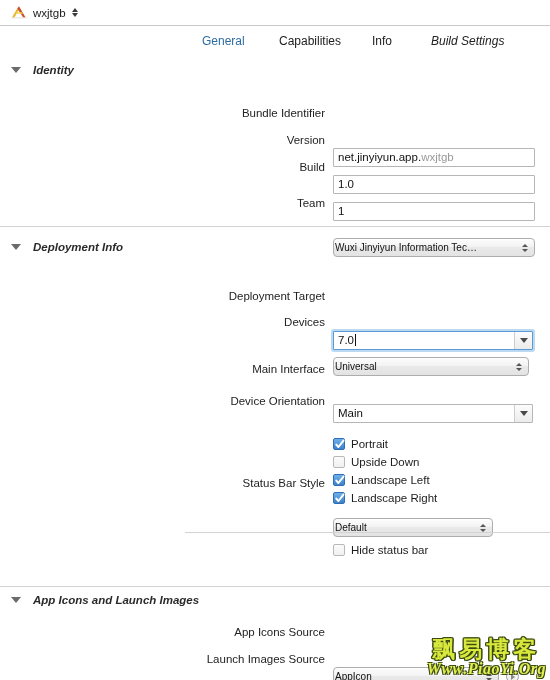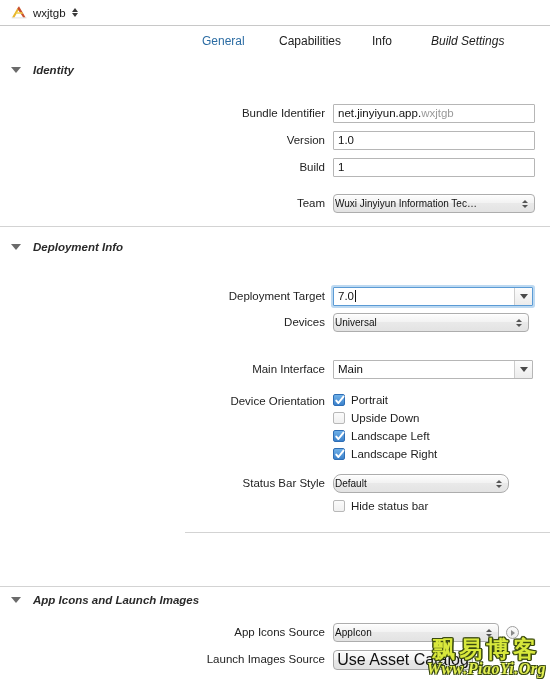--- a/index.html
+++ b/index.html
@@ -126,21 +126,21 @@
   }
   .lbl {
     width: 333px;
     text-align: right;
     padding-right: 8px;
     font-size: 11.5px;
     color: #232323;
     white-space: nowrap;
     line-height: 19px;
   }
-  .ctl { position: relative; }
+  .ctl { position: relative; margin-top: 44px; }
 
   
   .textfield {
     height: 19px;
     border: 1px solid #b6b6b6;
     background: #ffffff;
     border-radius: 1px;
     font-size: 11.5px;
     line-height: 17px;
     padding: 0 4px;
@@ -461,21 +461,21 @@
         </span>
         <span class="cblabel">Landscape Right</span>
       </div>
 
     </div>
   </div>
 
   <div class="row" style="top:448px;">
     <div class="lbl">Status Bar Style</div>
     <div class="ctl">
-      <div class="popup" style="width:176px;border-radius:8px;">
+      <div class="popup" style="width:160px;">
         <span>Default</span>
         <span class="arrows">
             <i class="up"></i>
             <i class="down"></i>
           </span>
       </div>
     </div>
   </div>
 
   <div class="row" style="top:472px;">

